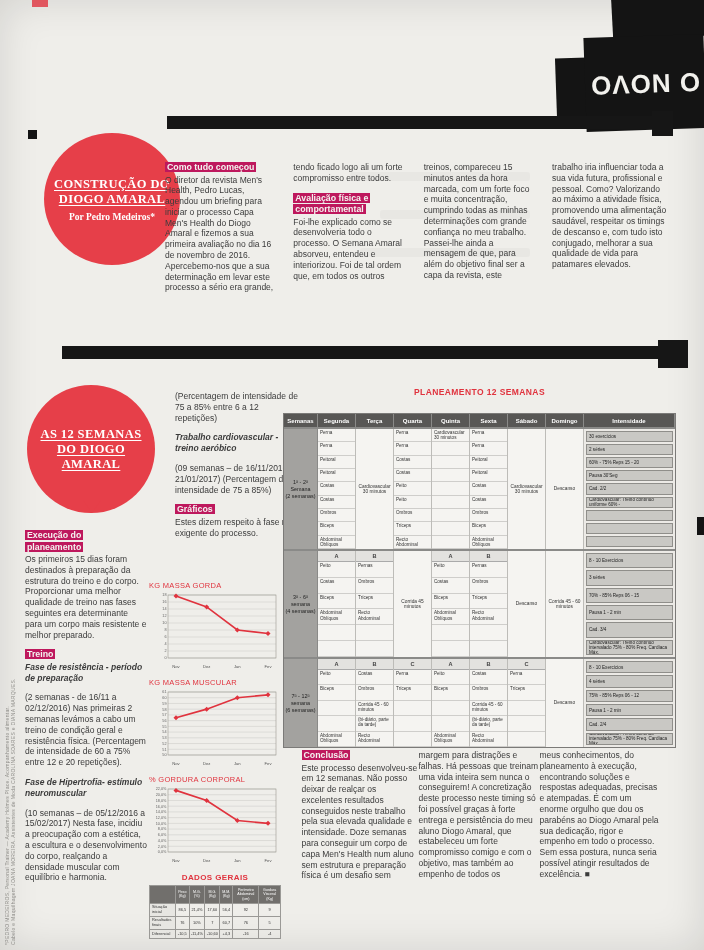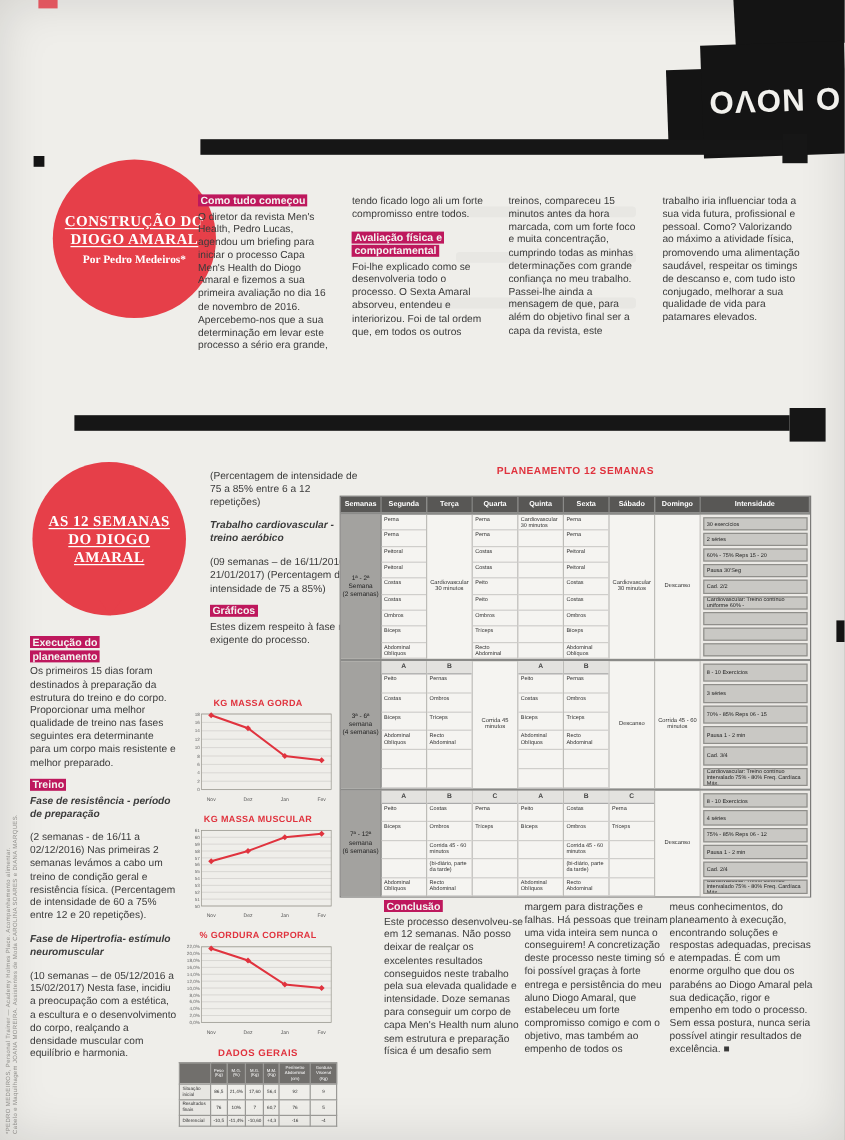--- a/index.html
+++ b/index.html
@@ -37,21 +37,21 @@
   .copy p{margin:0 0 9px;}
   .h-line{margin:0 0 1px;}
   .h-tag{background:#be185d;color:#f4f3f0;font-weight:bold;font-size:8.8px;line-height:11.5px;
         padding:0 2px;display:inline;-webkit-box-decoration-break:clone;box-decoration-break:clone;}
   .ital{font-style:italic;font-weight:bold;margin:0 0 1px;}
   .cols{position:absolute;display:flex;}
 
   
   .charts{position:absolute;left:149px;top:581px;width:132px;}
   .chart-block{margin-bottom:5px;}
-  .chart-title{color:#e0333e;font-size:7.5px;font-weight:bold;text-align:center;
+  .chart-title{color:#e0333e;font-size:7.5px;font-weight:normal;
         letter-spacing:.3px;margin:0 0 1px;}
   .chart-block svg{display:block;width:132px;height:82px;}
 
   
   .dados-title{color:#e0333e;font-size:8px;font-weight:bold;text-align:center;
         letter-spacing:.4px;margin:6px 0 3px;}
   table.dados{border-collapse:collapse;width:100%;}
   table.dados th,table.dados td{border:.5px solid #9a9996;font-size:3.9px;line-height:4.6px;
         padding:1.5px 1px;text-align:center;color:#333;font-weight:normal;}
   table.dados tr.dh th{background:#716f6c;color:#fff;font-size:3.6px;}
@@ -120,21 +120,21 @@
   </div>
 
   <div class="cols copy" style="left:165px;top:162px;width:505px;justify-content:space-between;">
     <div style="width:112px;">
       <div class="h-line"><span class="h-tag">Como tudo começou</span></div>
       <p>O diretor da revista Men's Health, Pedro Lucas, agendou um briefing para iniciar o processo Capa Men's Health do Diogo Amaral e fizemos a sua primeira avaliação no dia 16 de novembro de 2016. Apercebemo-nos que a sua determinação em levar este processo a sério era grande,</p>
     </div>
     <div style="width:114px;">
       <p>tendo ficado logo ali um forte compromisso entre todos.</p>
       <div class="h-line" style="width:92px;"><span class="h-tag">Avaliação física e comportamental</span></div>
-      <p>Foi-lhe explicado como se desenvolveria todo o processo. O Sexta Amaral absorveu, entendeu e interiorizou. Foi de tal ordem que, em todos os outros</p>
+      <p>Foi-lhe explicado como se desenvolveria todo o processo. O Semana Amaral absorveu, entendeu e interiorizou. Foi de tal ordem que, em todos os outros</p>
     </div>
     <div style="width:112px;">
       <p>treinos, compareceu 15 minutos antes da hora marcada, com um forte foco e muita concentração, cumprindo todas as minhas determinações com grande confiança no meu trabalho. Passei-lhe ainda a mensagem de que, para além do objetivo final ser a capa da revista, este</p>
     </div>
     <div style="width:118px;">
       <p>trabalho iria influenciar toda a sua vida futura, profissional e pessoal. Como? Valorizando ao máximo a atividade física, promovendo uma alimentação saudável, respeitar os timings de descanso e, com tudo isto conjugado, melhorar a sua qualidade de vida para patamares elevados.</p>
     </div>
   </div>
 
   <div class="bubble bubble2" style="left:27px;top:385px;width:128px;height:128px;">
@@ -520,21 +520,21 @@
             <div class="pt-ibox">4 séries</div>
             <div class="pt-ibox">75% - 85%  Reps 06 - 12</div>
             <div class="pt-ibox">Pausa 1 - 2 min</div>
             <div class="pt-ibox">Cad. 2/4</div>
             <div class="pt-ibox">Cardiovascular: Treino contínuo intervalado 75% - 80% Freq. Cardíaca Máx.</div>
           </div>
         </div>
       </div>
   </div>
 
-  <div class="cols copy" style="left:283px;top:750px;width:395px;justify-content:flex-end;">
+  <div class="cols copy" style="left:283px;top:750px;width:395px;justify-content:center;">
     <div style="width:117px;">
       <div class="h-line"><span class="h-tag">Conclusão</span></div>
       <p>Este processo desenvolveu-se em 12 semanas. Não posso deixar de realçar os excelentes resultados conseguidos neste trabalho pela sua elevada qualidade e intensidade. Doze semanas para conseguir um corpo de capa Men's Health num aluno sem estrutura e preparação física é um desafio sem</p>
     </div>
     <div style="width:121px;">
       <p>margem para distrações e falhas. Há pessoas que treinam uma vida inteira sem nunca o conseguirem! A concretização deste processo neste timing só foi possível graças à forte entrega e persistência do meu aluno Diogo Amaral, que estabeleceu um forte compromisso comigo e com o objetivo, mas também ao empenho de todos os</p>
     </div>
     <div style="width:120px;">
       <p>meus conhecimentos, do planeamento à execução, encontrando soluções e respostas adequadas, precisas e atempadas. É com um enorme orgulho que dou os parabéns ao Diogo Amaral pela sua dedicação, rigor e empenho em todo o processo. Sem essa postura, nunca seria possível atingir resultados de excelência. ■</p>
     </div>

